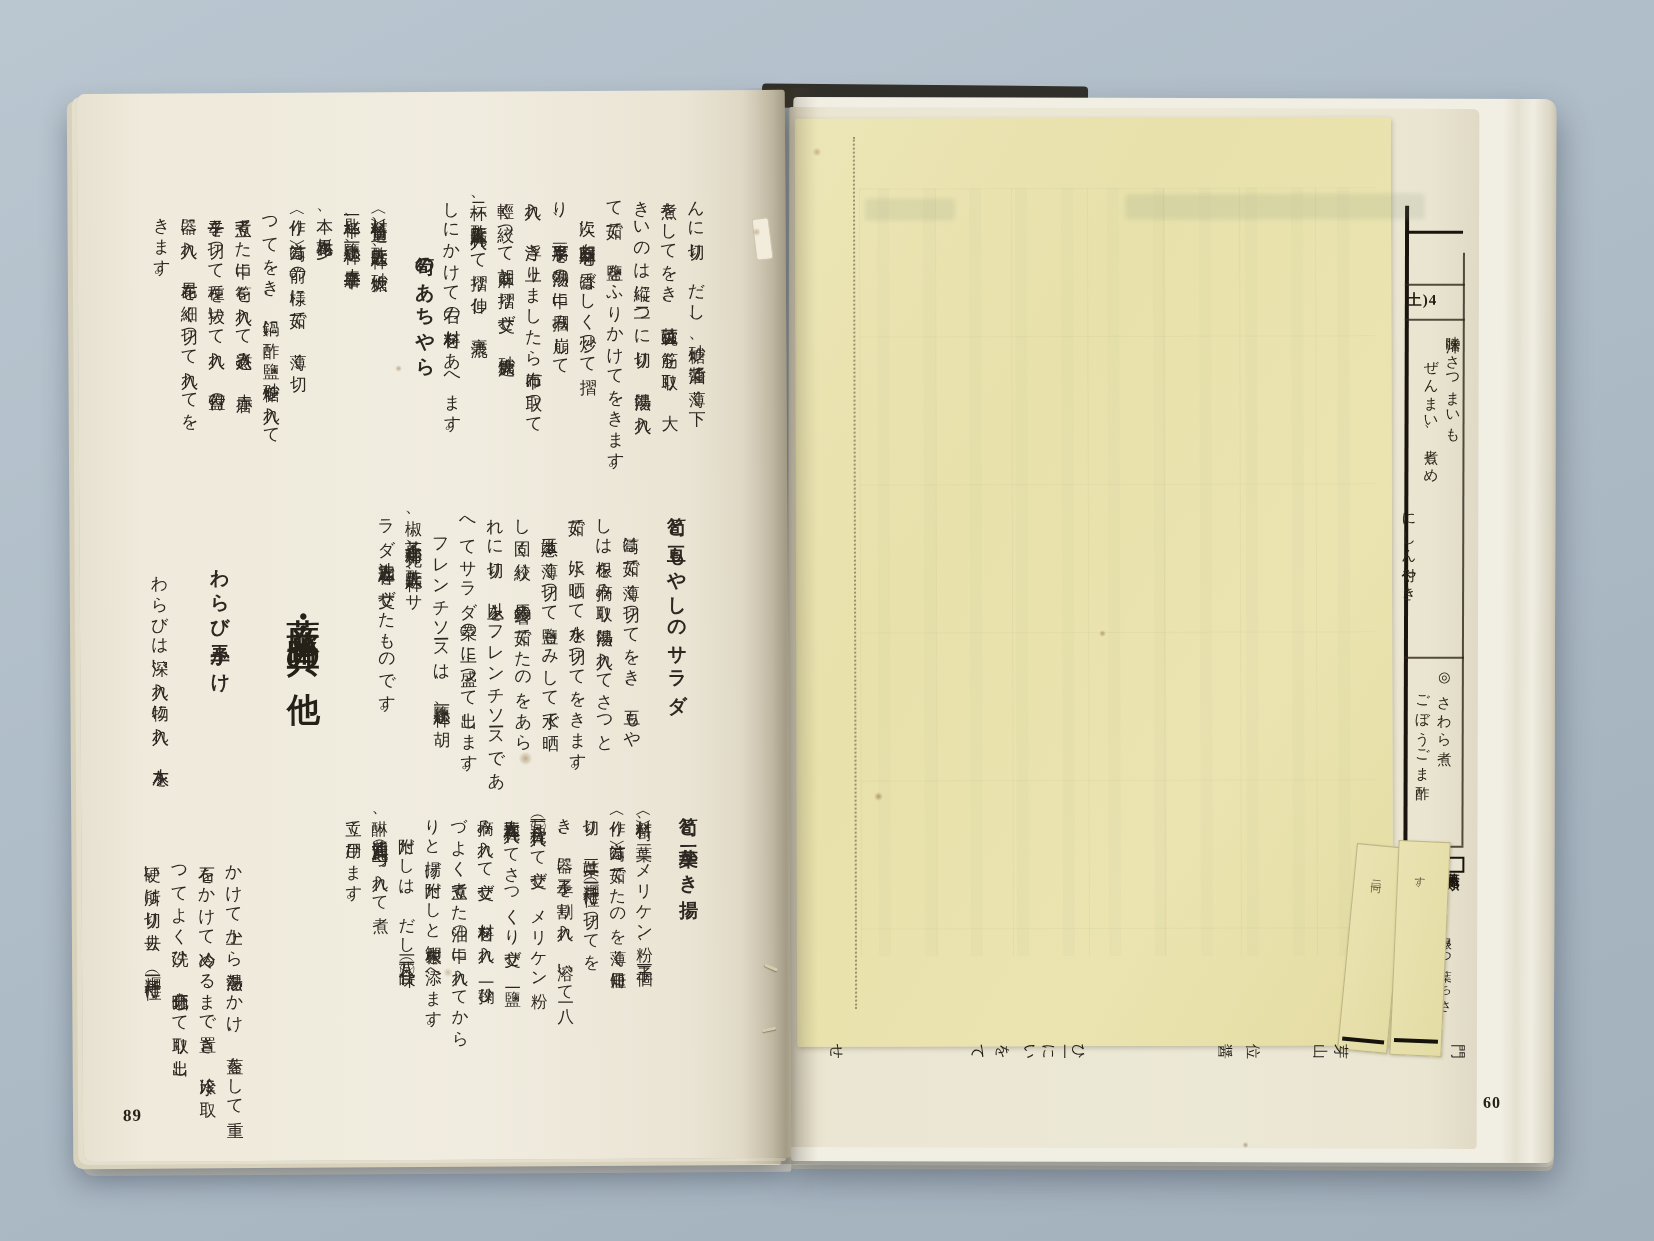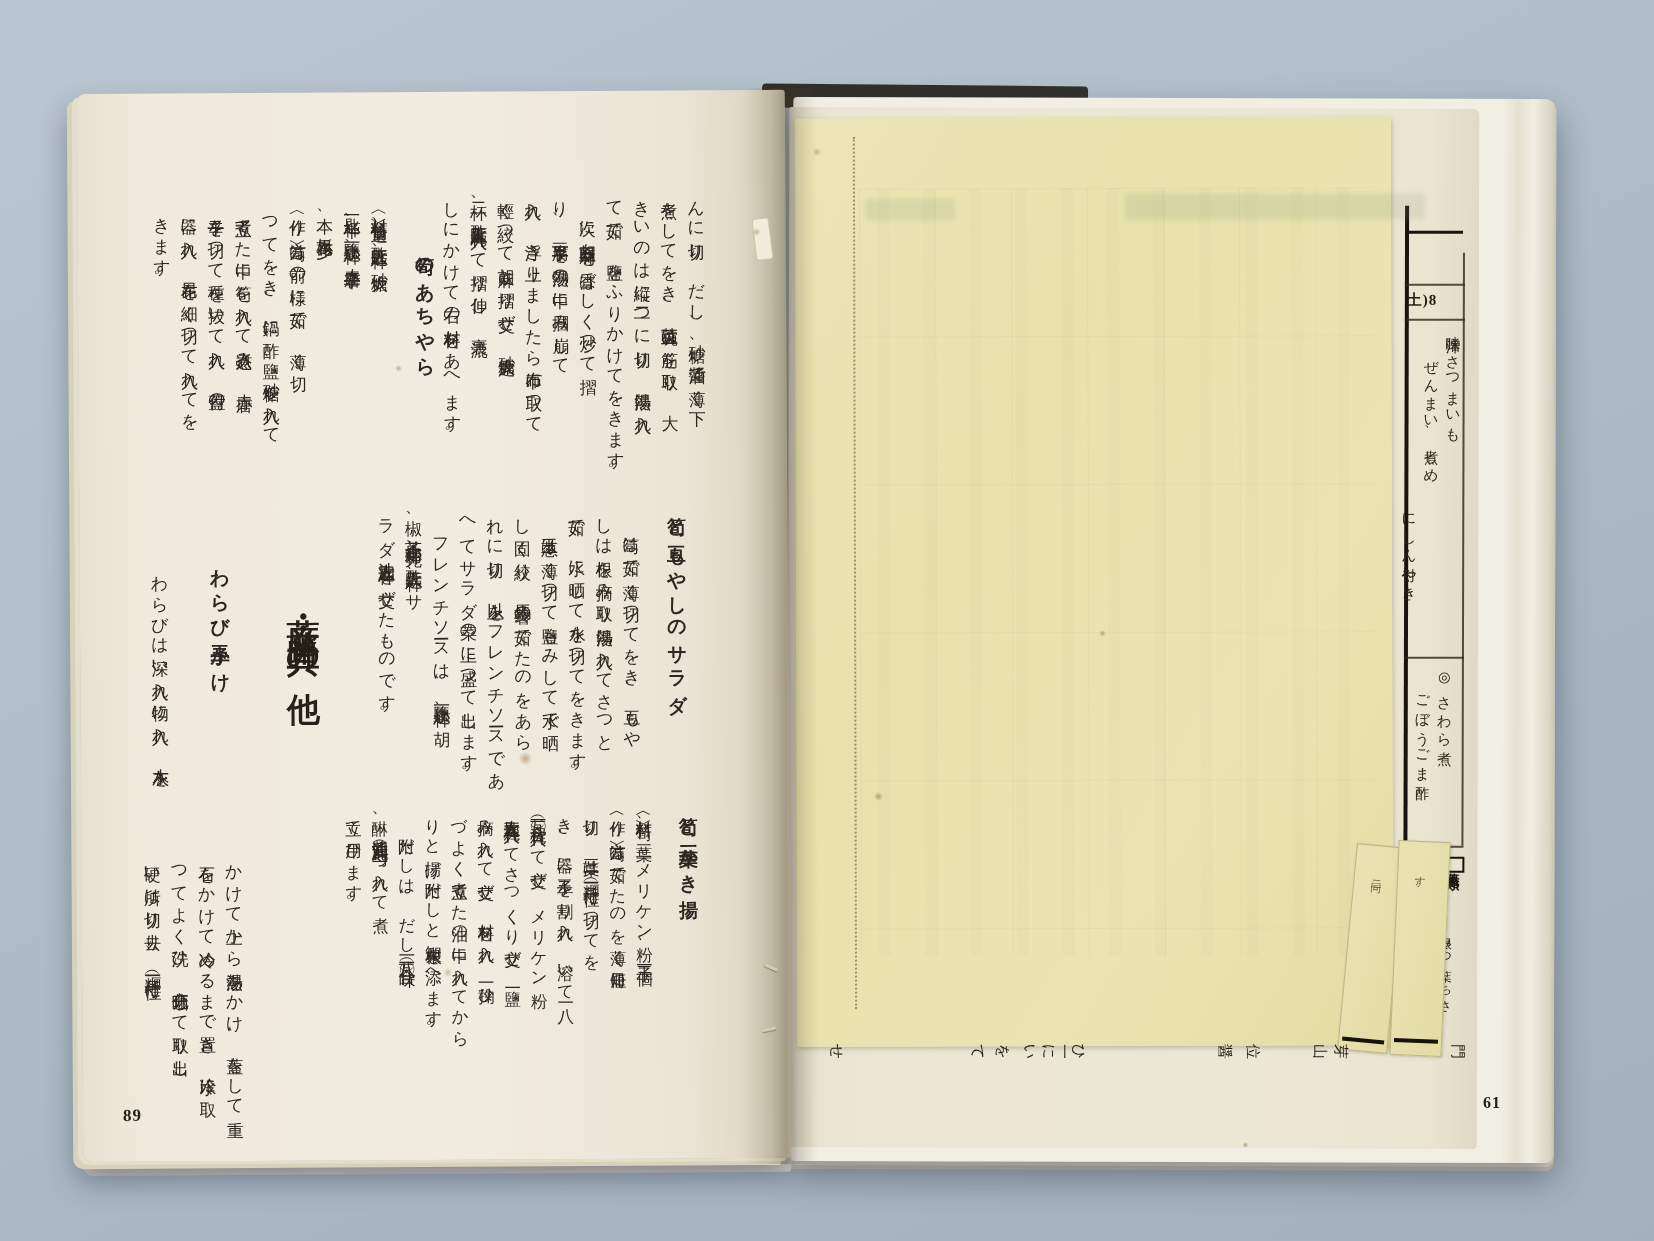--- a/index.html
+++ b/index.html
@@ -108,21 +108,21 @@
   <div class="page-right">
 
     <div class="tline" style="left:616px;top:97px;width:4px;height:830px;"></div>
     <div class="tline" style="left:616px;top:122px;width:58px;height:3px;"></div>
     <div class="tline thin" style="left:616px;top:175px;width:60px;height:2px;"></div>
     <div class="tline thin" style="left:616px;top:210px;width:60px;height:2px;"></div>
     <div class="tline thin" style="left:616px;top:548px;width:60px;height:2px;"></div>
     <div class="tline thin" style="left:616px;top:737px;width:60px;height:2px;"></div>
     <div class="tline thin" style="left:674px;top:144px;width:2px;height:593px;"></div>
 
-    <div class="day-cell">土)8</div>
+    <div class="day-cell">土)4</div>
 
     <div class="v rp-text lines menu1">
 
     <div class="menu-line i0">味噌汁　さつまいも</div>
         <div class="menu-line i1">ぜんまい、煮しめ</div>
         <div class="menu-line i2">にしん付やき</div>
       </div>
 
     <div class="v rp-text lines menu2">
 
@@ -250,21 +250,21 @@
   <span class="bglyph g3">い</span>
   <span class="bglyph g4">に</span>
   <span class="bglyph g5">一</span>
   <span class="bglyph g6">ひ</span>
   <span class="bglyph g7">醤</span>
   <span class="bglyph g8">位</span>
   <span class="bglyph g9">山</span>
   <span class="bglyph g10">芽</span>
   <span class="bglyph g11">門</span>
 
-  <div class="pnum pnum-right">61</div>
+  <div class="pnum pnum-right">60</div>
 
   <div class="dot d1"></div>
   <div class="dot d2"></div>
   <div class="dot d3"></div>
   <div class="dot d4"></div>
   <div class="dot d5"></div>
   <div class="dot d6"></div>
   <div class="dot d7"></div>
   <div class="dot d8"></div>
 </div>

